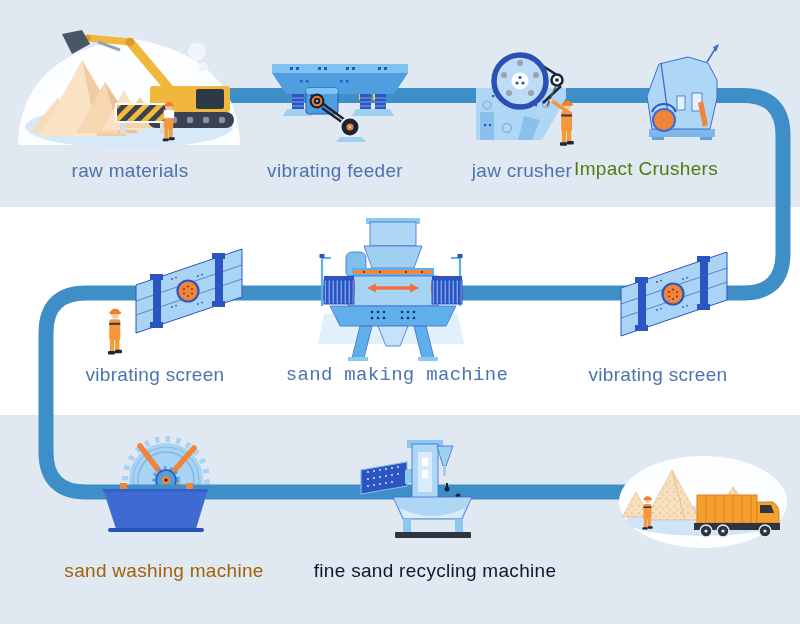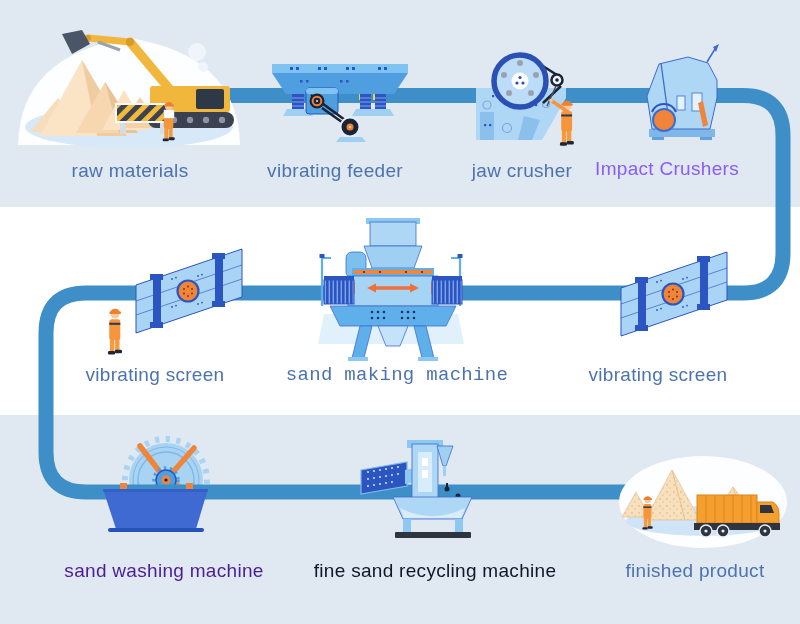--- a/index.html
+++ b/index.html
@@ -367,21 +367,20 @@
         <circle cx="765" cy="531" r="6" fill="#2E3440" stroke="#E8EEF5" stroke-width="1.5"></circle>
         <circle cx="765" cy="531" r="1.6" fill="#E8EEF5"></circle>
       </g>
     </g>
   </g>
 </svg>
 
 <div class="label" style="left: 130px; top: 160px; color: rgb(76, 115, 176);">raw materials</div>
 <div class="label" style="left: 335px; top: 160px; color: rgb(76, 115, 176);">vibrating feeder</div>
 <div class="label" style="left: 522px; top: 160px; color: rgb(76, 115, 176);">jaw crusher</div>
-<div class="label" style="left: 667px; top: 158px; color: #8b5cf6;">Impact Crushers</div>
+<div class="label" style="left: 646px; top: 158px; color: #4d7c0f;">Impact Crushers</div>
 <div class="label" style="left: 155px; top: 364px; color: rgb(76, 115, 176);">vibrating screen</div>
 <div class="label" style="left: 397px; top: 364px; color: rgb(76, 115, 176); font-family: Liberation Mono, monospace;">sand making machine</div>
 <div class="label" style="left: 658px; top: 364px; color: rgb(76, 115, 176);">vibrating screen</div>
-<div class="label" style="left: 164px; top: 560px; color: #4c1d95;">sand washing machine</div>
+<div class="label" style="left: 164px; top: 560px; color: #a16207;">sand washing machine</div>
 <div class="label" style="left: 435px; top: 560px; color: #0f172a;">fine sand recycling machine</div>
-<div class="label" style="left: 695px; top: 560px; color: rgb(76, 115, 176);">finished product</div>
 
 </div>
 
 </body></html>

